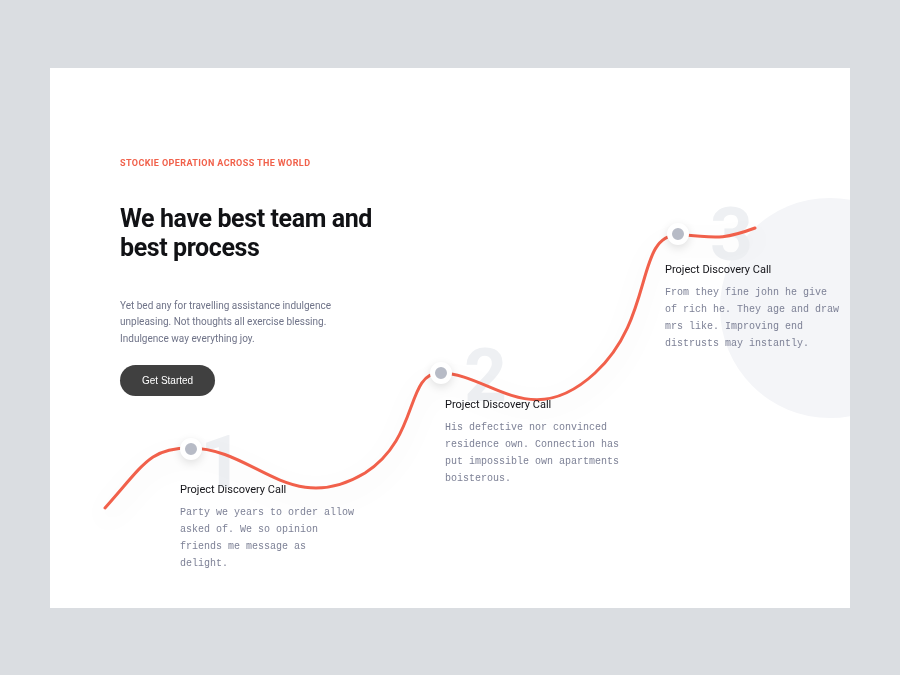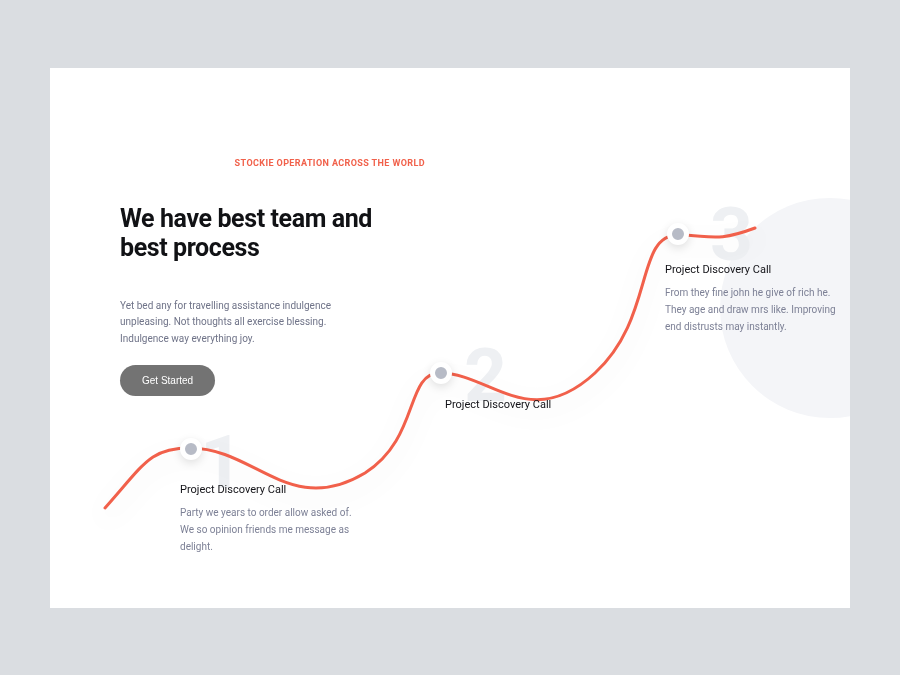--- a/index.html
+++ b/index.html
@@ -31,42 +31,41 @@
     width: 305px;
     z-index: 3;
   }
   .eyebrow {
     font-size: 9px;
     font-weight: 700;
     letter-spacing: 0.4px;
     color: #f1614b;
     text-transform: uppercase;
     margin-bottom: 24px;
-    text-align: right;
   }
   .heading {
     font-size: 25px;
     line-height: 1.18;
     font-weight: 700;
     color: #111215;
     letter-spacing: -0.4px;
     margin-bottom: 12px;
     margin-top: 36px;
   }
   .sub {
     font-size: 10px;
     line-height: 1.65;
     color: #6f7388;
     max-width: 240px;
     margin-bottom: 18px;
     margin-top: 35px;
   }
   .cta {
     display: inline-block;
-    background: #737373;
+    background: #404040;
     color: #fff;
     font-size: 10px;
     font-weight: 500;
     padding: 10px 22px;
     border-radius: 999px;
     border: none;
     cursor: pointer;
   }
 
   
@@ -114,20 +113,21 @@
   .step .title {
     font-size: 11px;
     font-weight: 400;
     color: #121217;
     margin-bottom: 8px;
   }
   .step .desc {
     font-size: 10px;
     line-height: 1.7;
     color: #7d8196;
+    font-family: Liberation Mono, monospace;
   }
   .s1 { left: 130px; top: 415px; }
   .s2 { left: 395px; top: 330px; }
   .s3 { left: 615px; top: 195px; }
 </style>
 </head>
 <body>
 
 <div class="card">
 
@@ -162,19 +162,20 @@
   <div class="dot dot1"></div>
   <div class="dot dot2"></div>
   <div class="dot dot3"></div>
 
   <div class="step s1">
     <div class="title">Project Discovery Call</div>
     <div class="desc">Party we years to order allow asked of. We so opinion friends me message as delight.</div>
   </div>
   <div class="step s2">
     <div class="title">Project Discovery Call</div>
+    <div class="desc">His defective nor convinced residence own. Connection has put impossible own apartments boisterous.</div>
   </div>
   <div class="step s3">
     <div class="title">Project Discovery Call</div>
     <div class="desc">From they fine john he give of rich he. They age and draw mrs like. Improving end distrusts may instantly.</div>
   </div>
 
 </div>
 
 </body></html>

